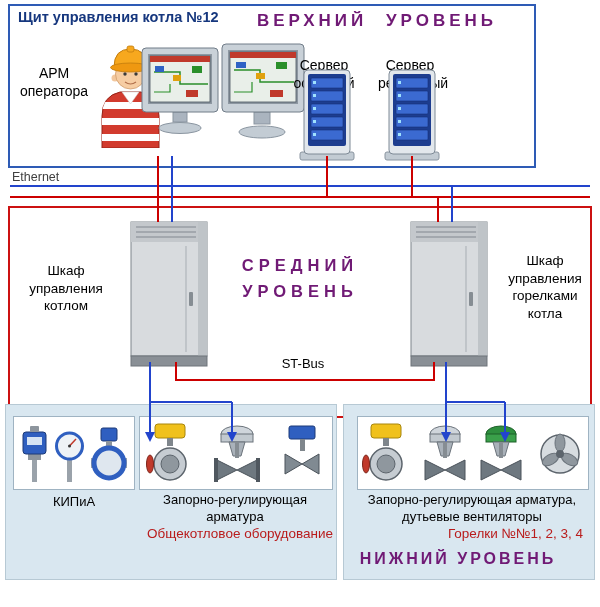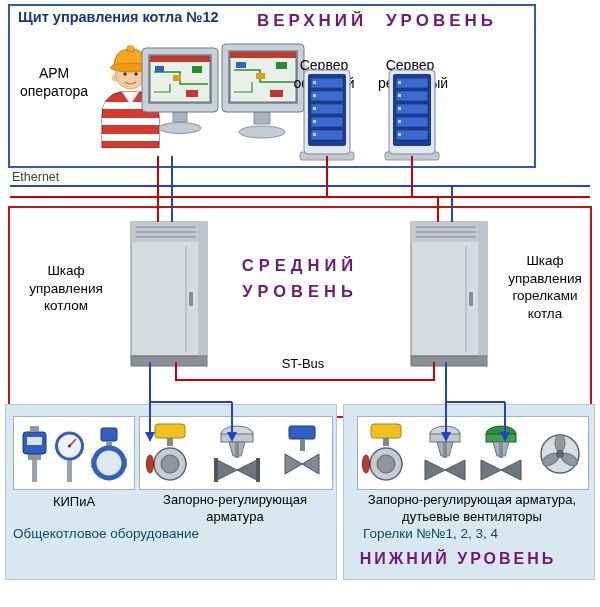--- a/index.html
+++ b/index.html
@@ -19,21 +19,21 @@
 
   
   .box-title{font-size:14.5px;font-weight:bold;color:#16377e;white-space:nowrap;}
   .level-lg{font-weight:bold;color:#701a75;}
   .upper-level-label{font-size:17px;letter-spacing:4px;word-spacing:10px;text-align:center;white-space:nowrap;}
   .mid-level-line{font-size:16.5px;letter-spacing:5px;text-align:center;white-space:nowrap;line-height:1.6;}
   .lower-level-label{font-size:16px;letter-spacing:3px;text-align:center;white-space:nowrap;}
   .small-label{font-size:14px;text-align:center;line-height:1.25;color:#000;margin-top:25px;}
   .cab-label{font-size:13.5px;text-align:center;line-height:1.3;color:#000;}
   .blk-label{font-size:13px;text-align:center;line-height:1.3;color:#000;}
-  .blue-label{font-size:13.5px;color:#0c4a6e;text-align:left;white-space:nowrap;}
+  .blue-label{font-size:13.5px;color:#b91c1c;text-align:right;white-space:nowrap;}
   .eth-label{font-size:12.5px;color:#404040;white-space:nowrap;}
   .stbus-label{font-size:13px;color:#000;text-align:center;white-space:nowrap;}
   .wires{left:0;top:0;width:600px;height:607px;pointer-events:none;}
 </style>
 </head>
 <body>
 
 <div class="canvas">
 
   <div class="abs upper-box">

